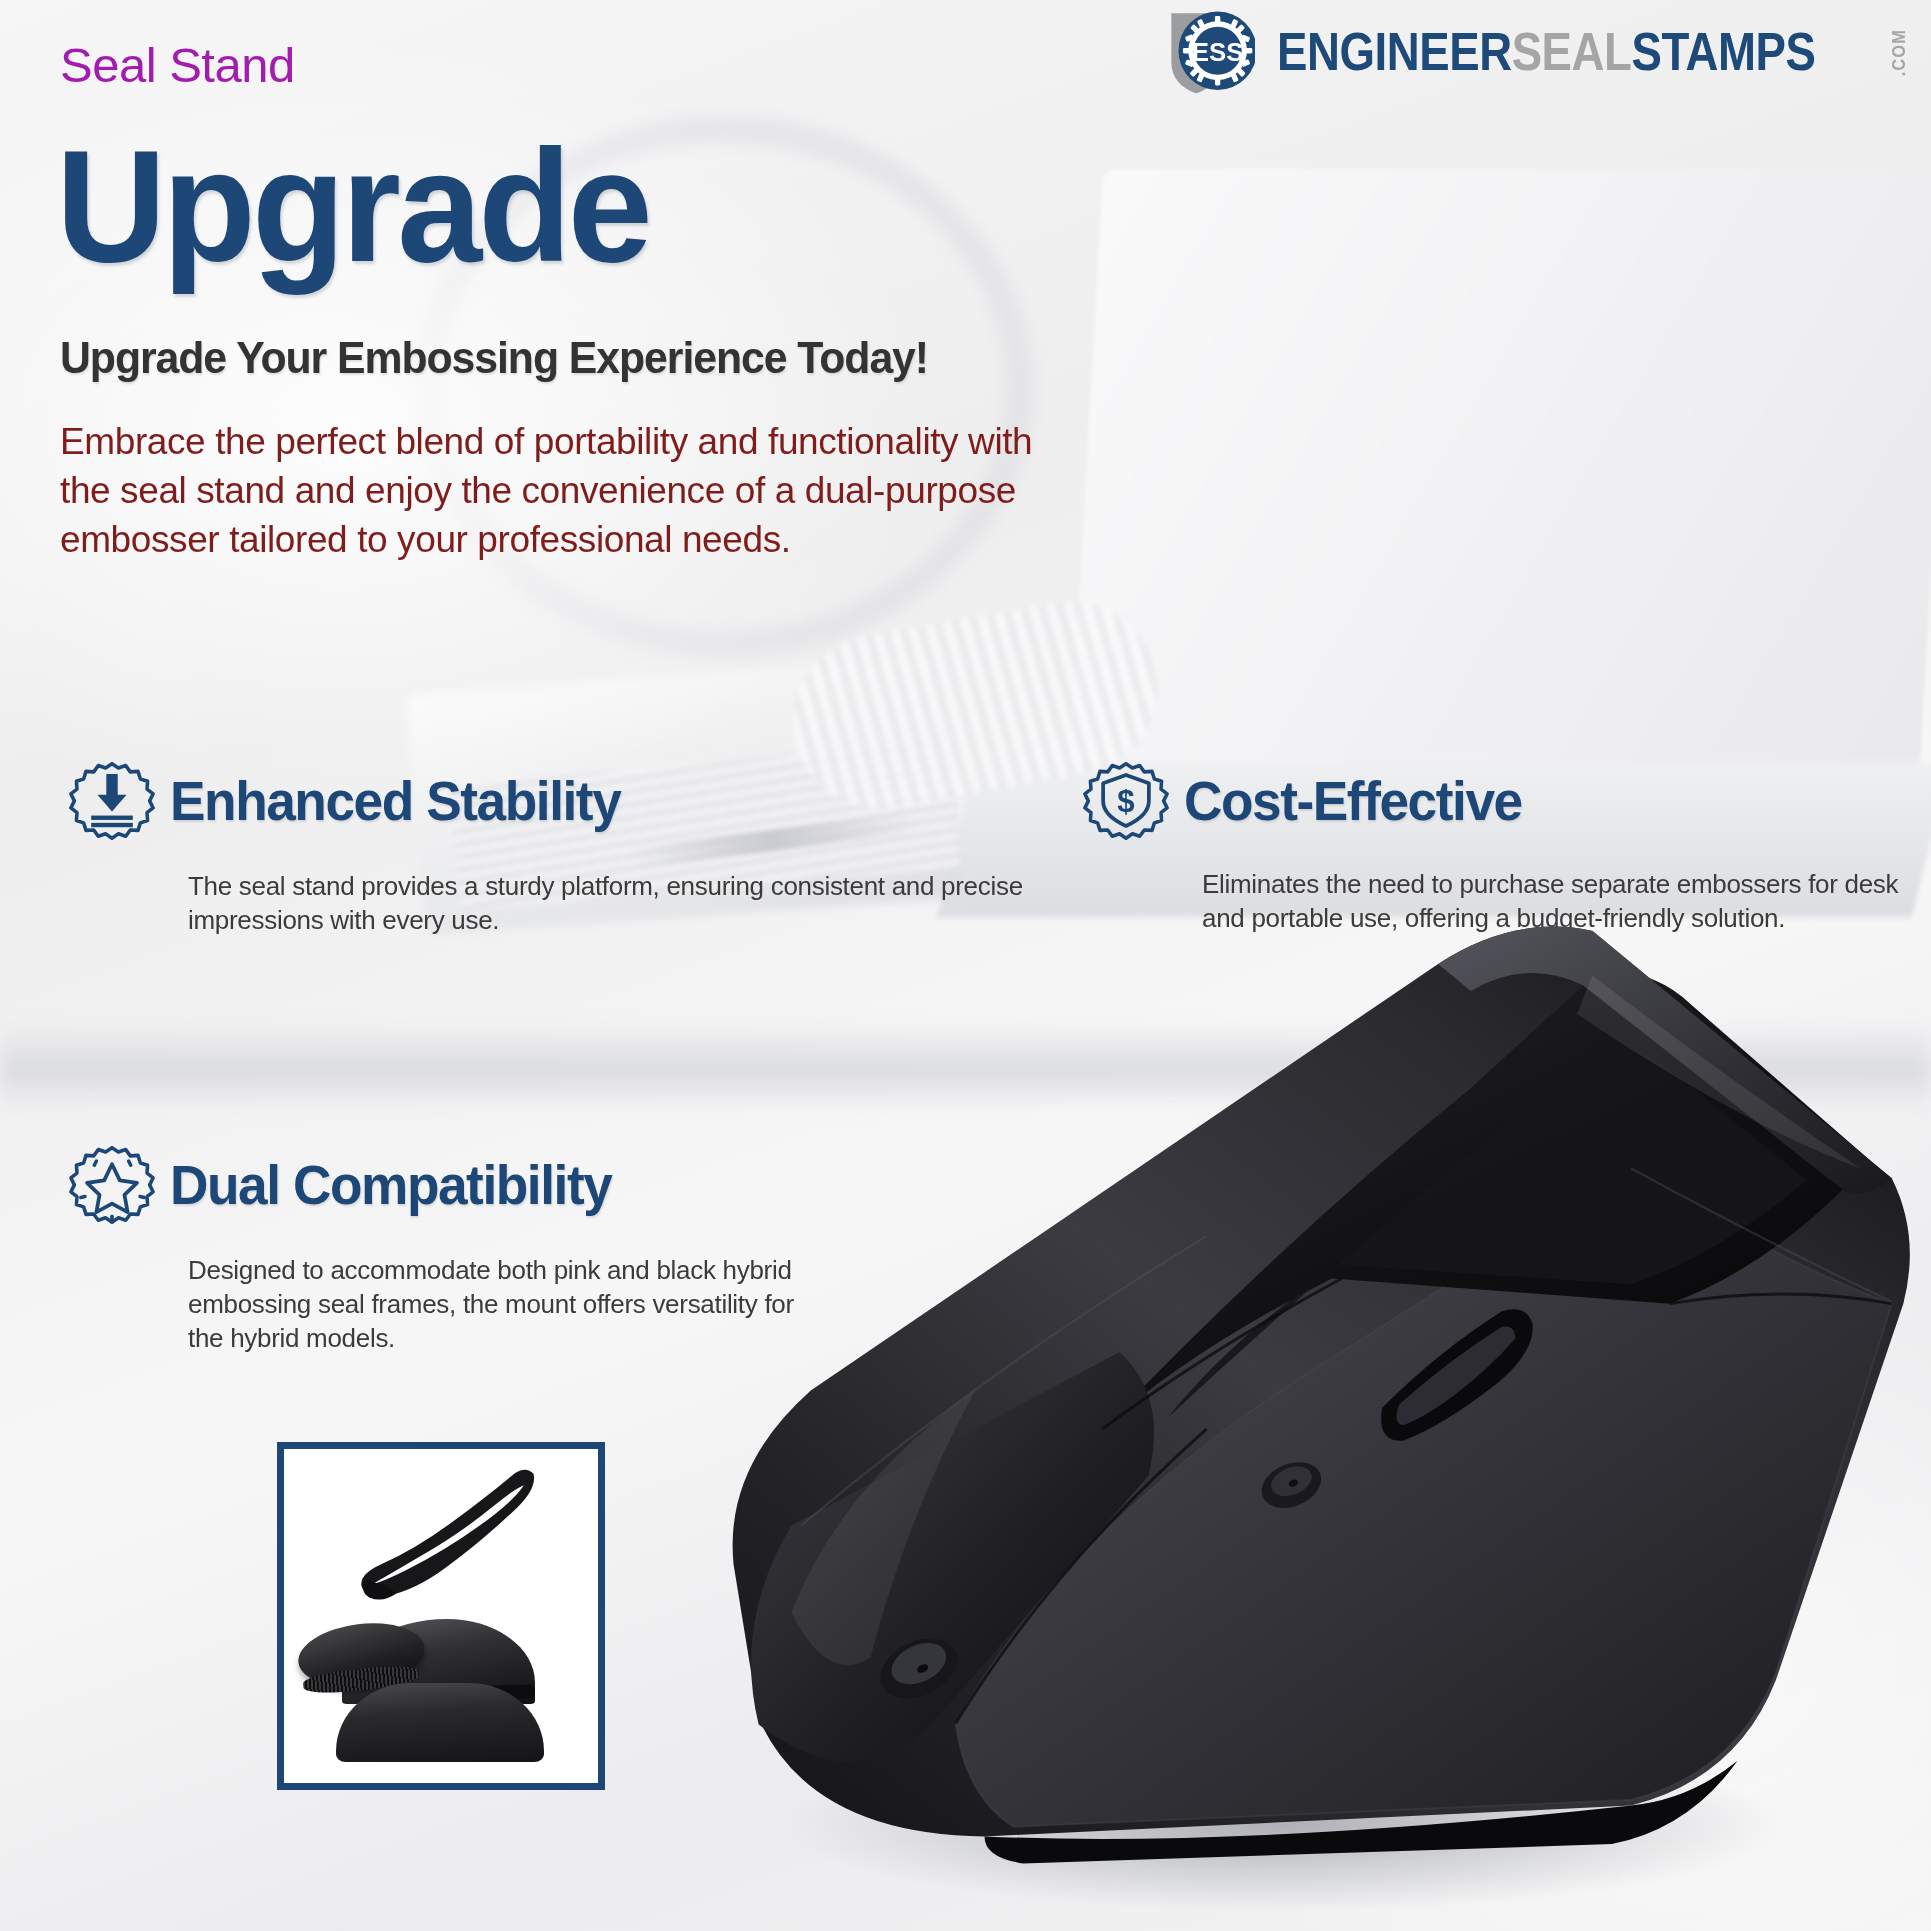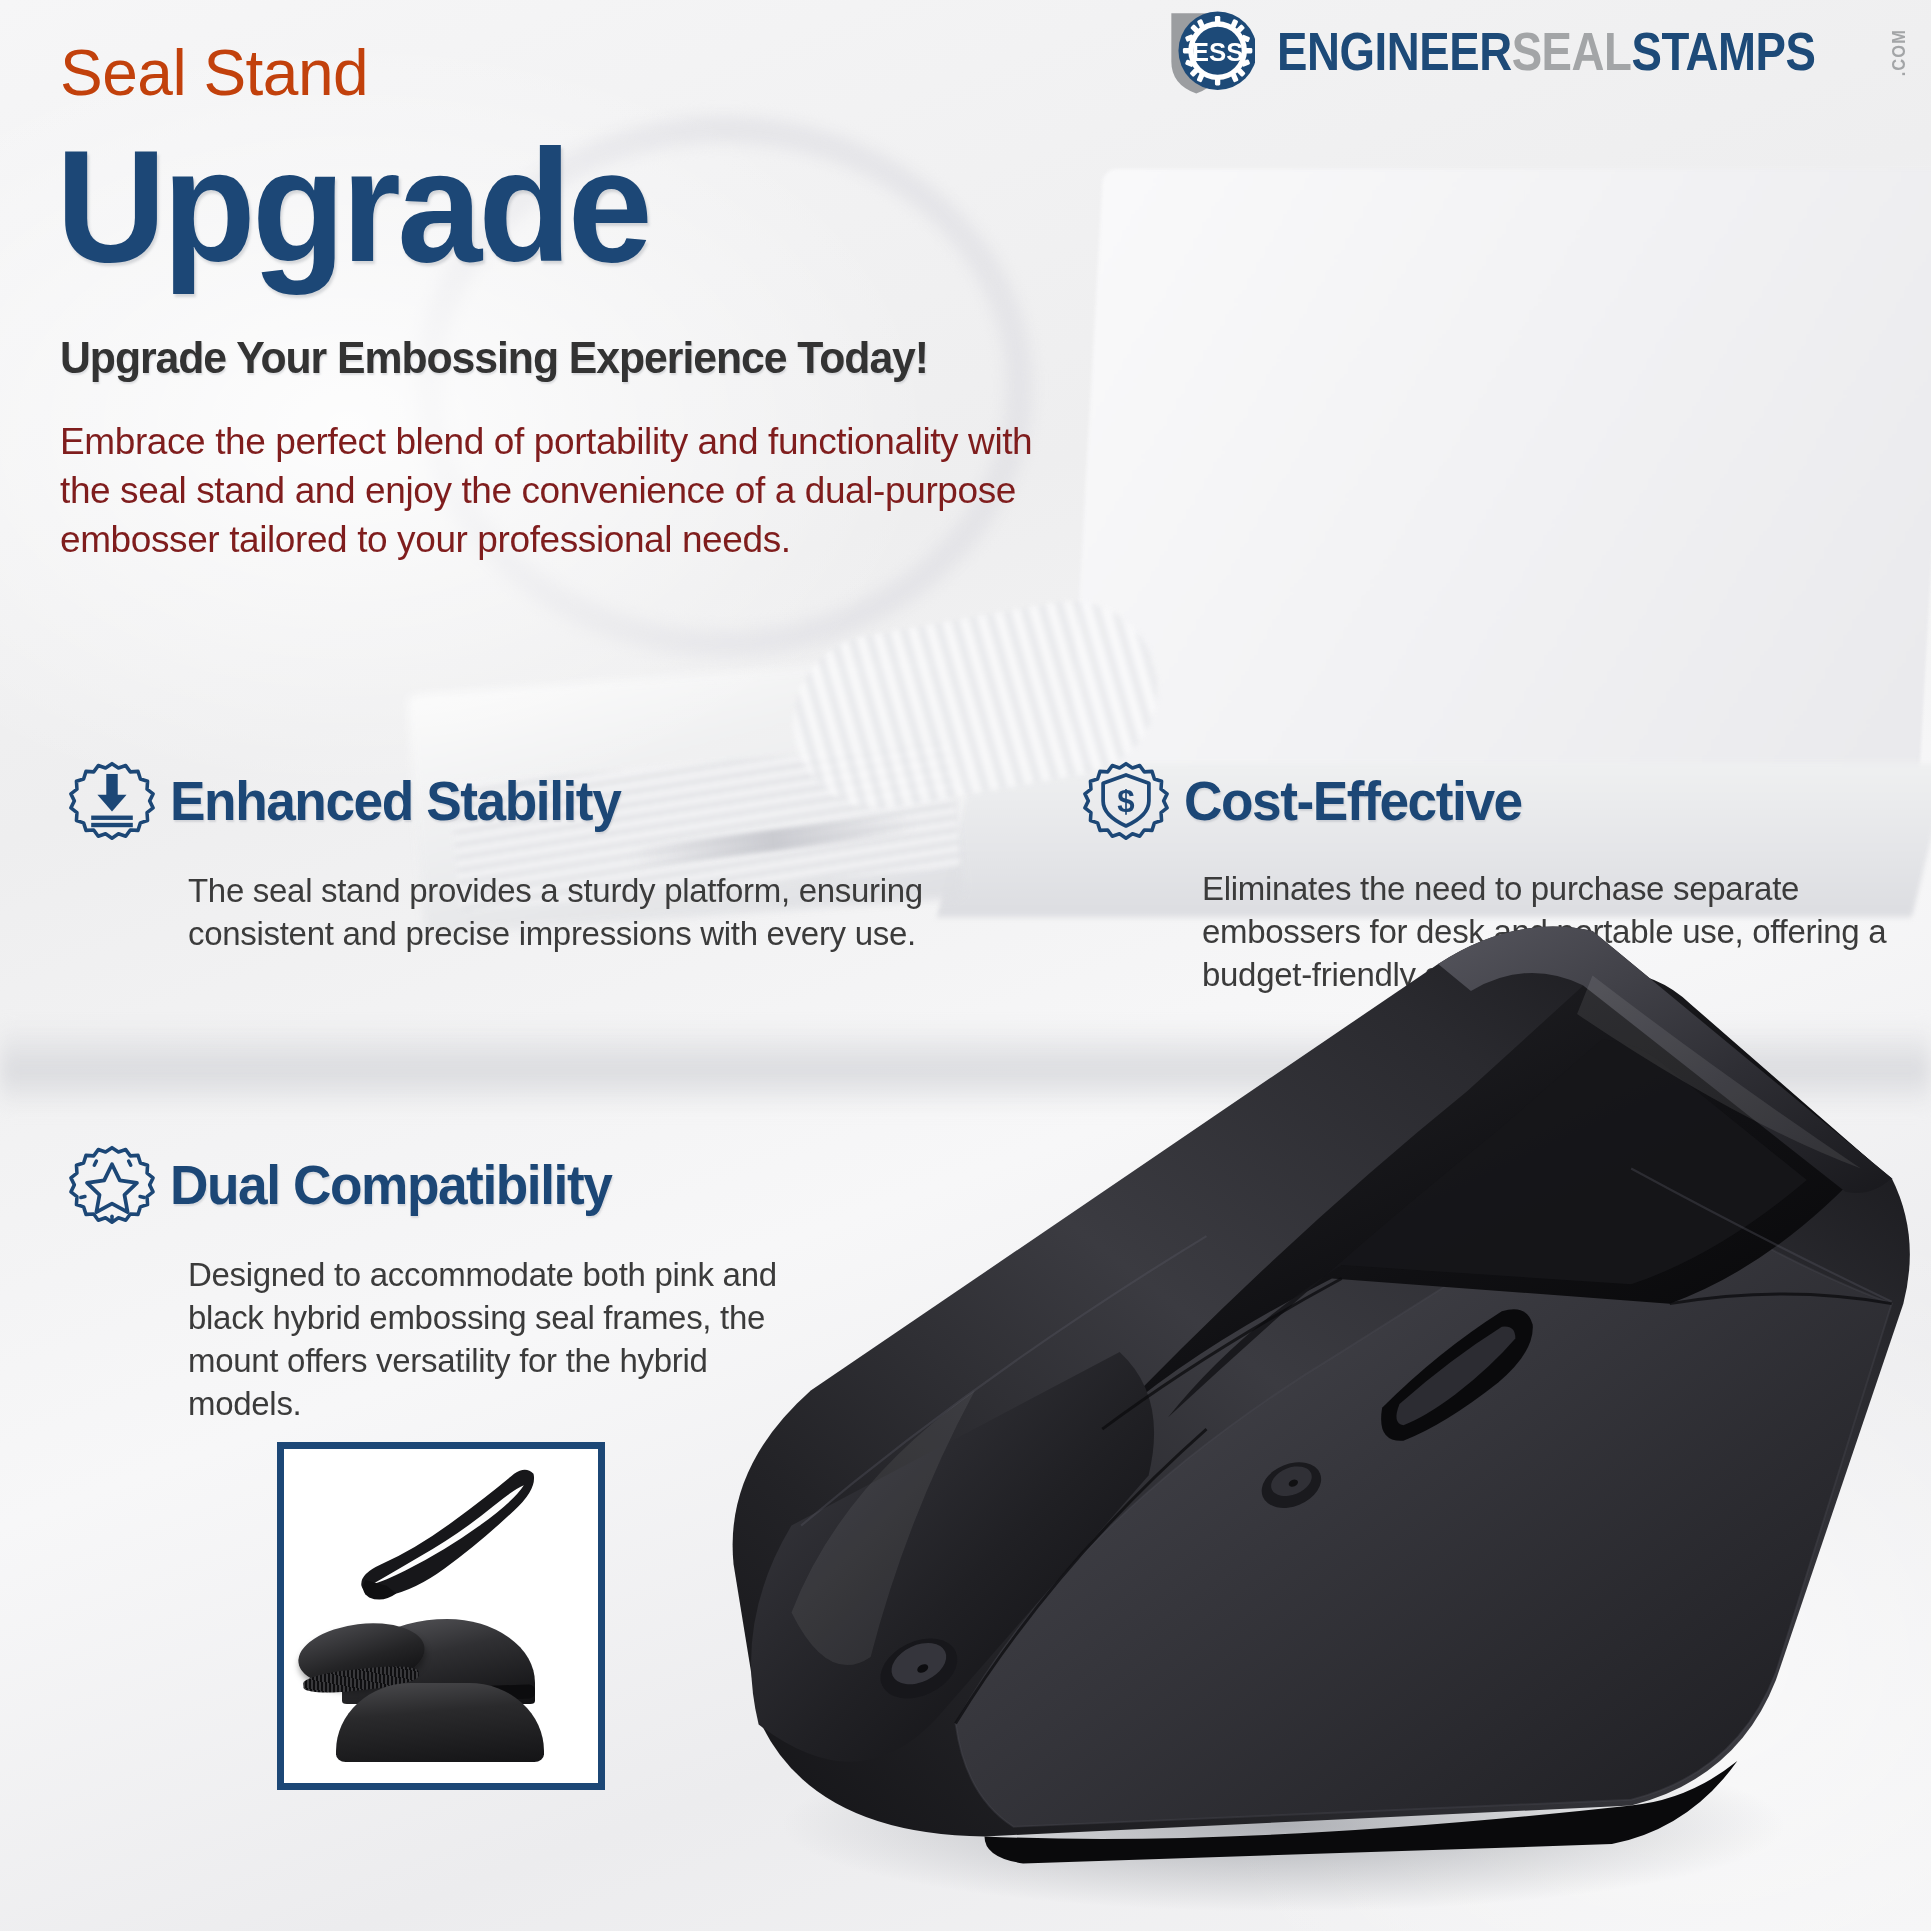--- a/index.html
+++ b/index.html
@@ -142,23 +142,23 @@
     align-self: center;
     height: 54px;
     display: flex;
     align-items: center;
   }
 
   
   .eyebrow {
     position: absolute;
     left: 60px; top: 41px;
-    font-size: 64px;
+    font-size: 49px;
     font-weight: 300;
-    color: #c2410c;
+    color: #a21caf;
     letter-spacing: -0.5px;
     line-height: 1;
   }
   .headline {
     position: absolute;
     left: 56px; top: 127px;
     font-size: 159px;
     font-weight: 700;
     color: #1c4776;
     letter-spacing: -3.9px;
@@ -204,21 +204,21 @@
     font-weight: 700;
     color: #1c4776;
     letter-spacing: -1.5px;
     line-height: 1;
     transform: scaleX(.95);
     transform-origin: left center;
     white-space: nowrap;
     text-shadow: 1px 1.9px 1.9px rgba(120,125,135,.22);
   }
   .feature-body {
-    font-size: 33px;
+    font-size: 26px;
     font-weight: 300;
     color: #3b3b3b;
     line-height: 1.3;
     letter-spacing: -0.3px;
   }
 
   #feat-stability { left: 60px; top: 749px; width: 966px; }
   #feat-stability .feature-body { margin: 17.4px 0 0 128px; width: 850px; }
 
   #feat-cost { left: 1074px; top: 749px; width: 850px; }

